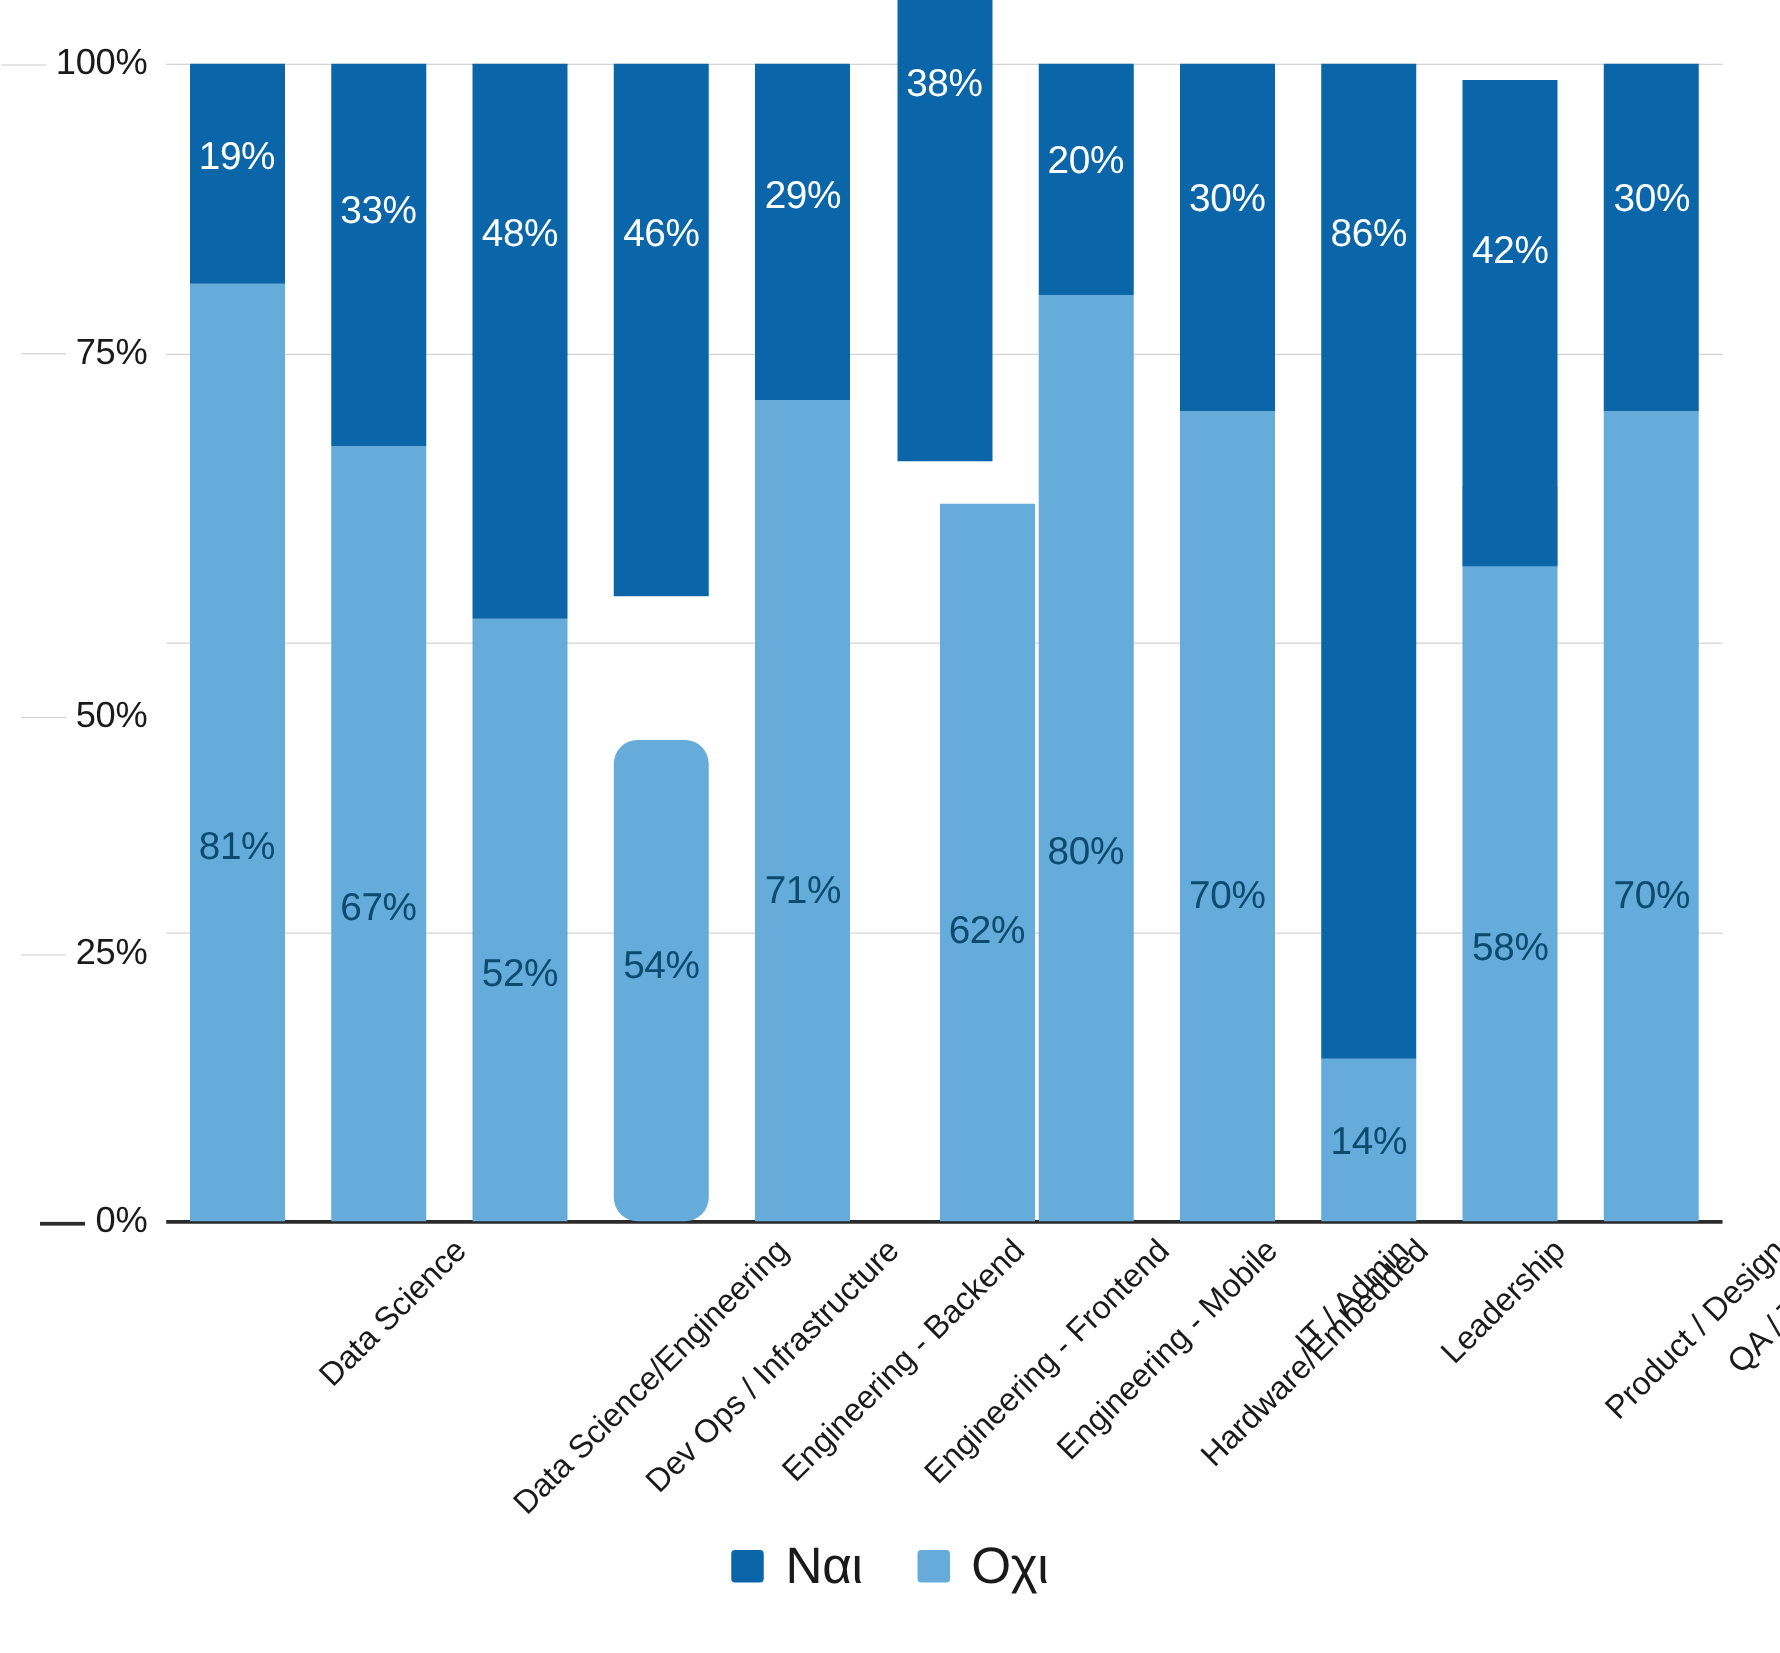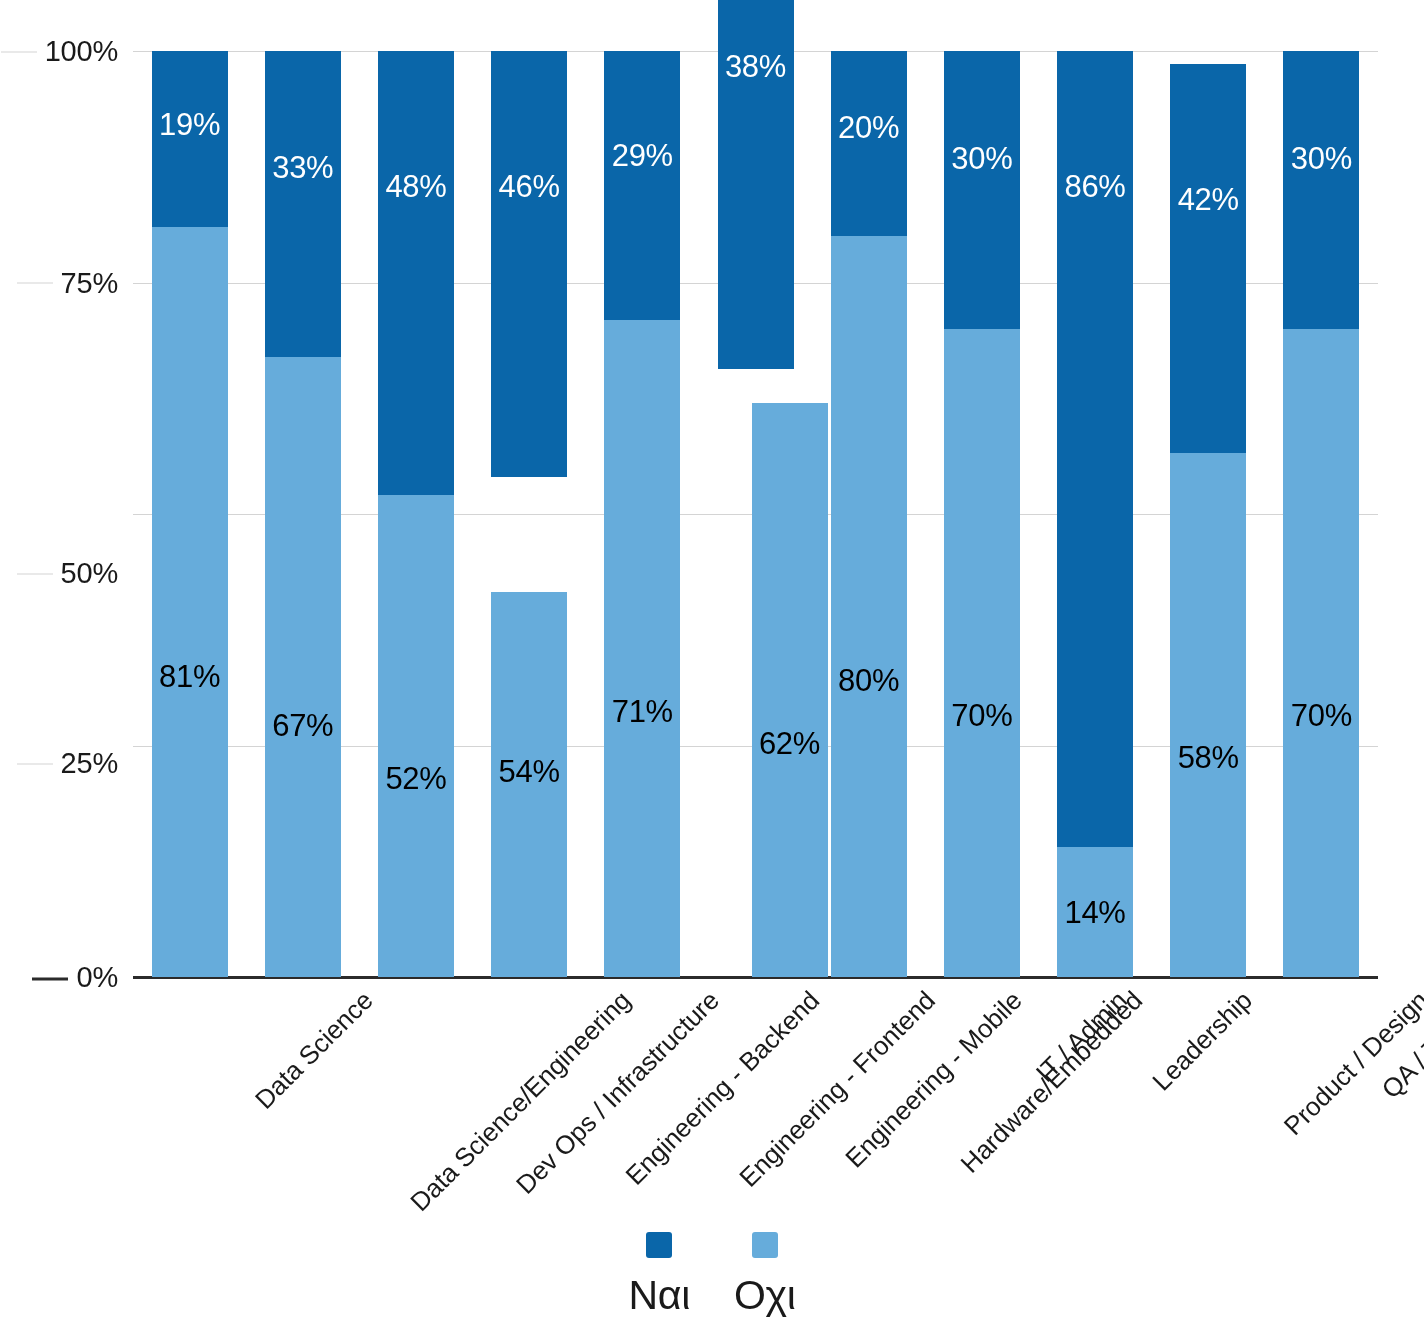--- a/index.html
+++ b/index.html
@@ -85,21 +85,21 @@
   .seg-yes { background: #0A66A9; }
 
   .seg-label {
     font-size: 31px;
     font-weight: 400;
     letter-spacing: -0.3px;
     line-height: 1;
     white-space: nowrap;
   }
   .seg-yes .seg-label { color: #ffffff; }
-  .seg-no  .seg-label { color: #000000; }
+  .seg-no  .seg-label { color: #0c4a6e; }
 
   
   .x-labels {
     position: absolute;
     left: 133px;
     top: 985px;
     width: 1245px;
     height: 210px;
   }
   .x-label {
@@ -122,21 +122,20 @@
     width: 1424px;
     display: flex;
     align-items: center;
     justify-content: center;
     gap: 44px;
   }
   .legend-item {
     display: flex;
     align-items: center;
     gap: 17px;
-    flex-direction: column;
   }
   .legend-swatch {
     width: 26px;
     height: 26px;
     border-radius: 3px;
     flex: none;
   }
   .legend-text {
     font-size: 41px;
     color: #1a1a1a;
@@ -176,21 +175,21 @@
         </div>
         <div class="bar-group" style="left: 244.955px; width: 76px;">
           <div class="seg seg-no" style="bottom: 0px; height: 481.52px;">
             <span class="seg-label" style="position: absolute; bottom: 182.978px;">52%</span>
           </div>
           <div class="seg seg-yes" style="bottom: 481.52px; height: 444.48px;">
             <span class="seg-label" style="position: absolute; top: 120px;">48%</span>
           </div>
         </div>
         <div class="bar-group" style="left: 358.136px; width: 76px;">
-          <div class="seg seg-no" style="bottom: 0px; height: 385px;">
+          <div class="seg seg-no" style="bottom: 0px; height: 385px; border-radius: 19px;">
             <span class="seg-label" style="position: absolute; bottom: 190.015px;">54%</span>
           </div>
           <div class="seg seg-yes" style="bottom: 500.04px; height: 425.96px;">
             <span class="seg-label" style="position: absolute; top: 120px;">46%</span>
           </div>
         </div>
         <div class="bar-group" style="left: 471.318px; width: 76px;">
           <div class="seg seg-no" style="bottom: 0px; height: 657.46px;">
             <span class="seg-label" style="position: absolute; bottom: 249.835px;">71%</span>
           </div>

